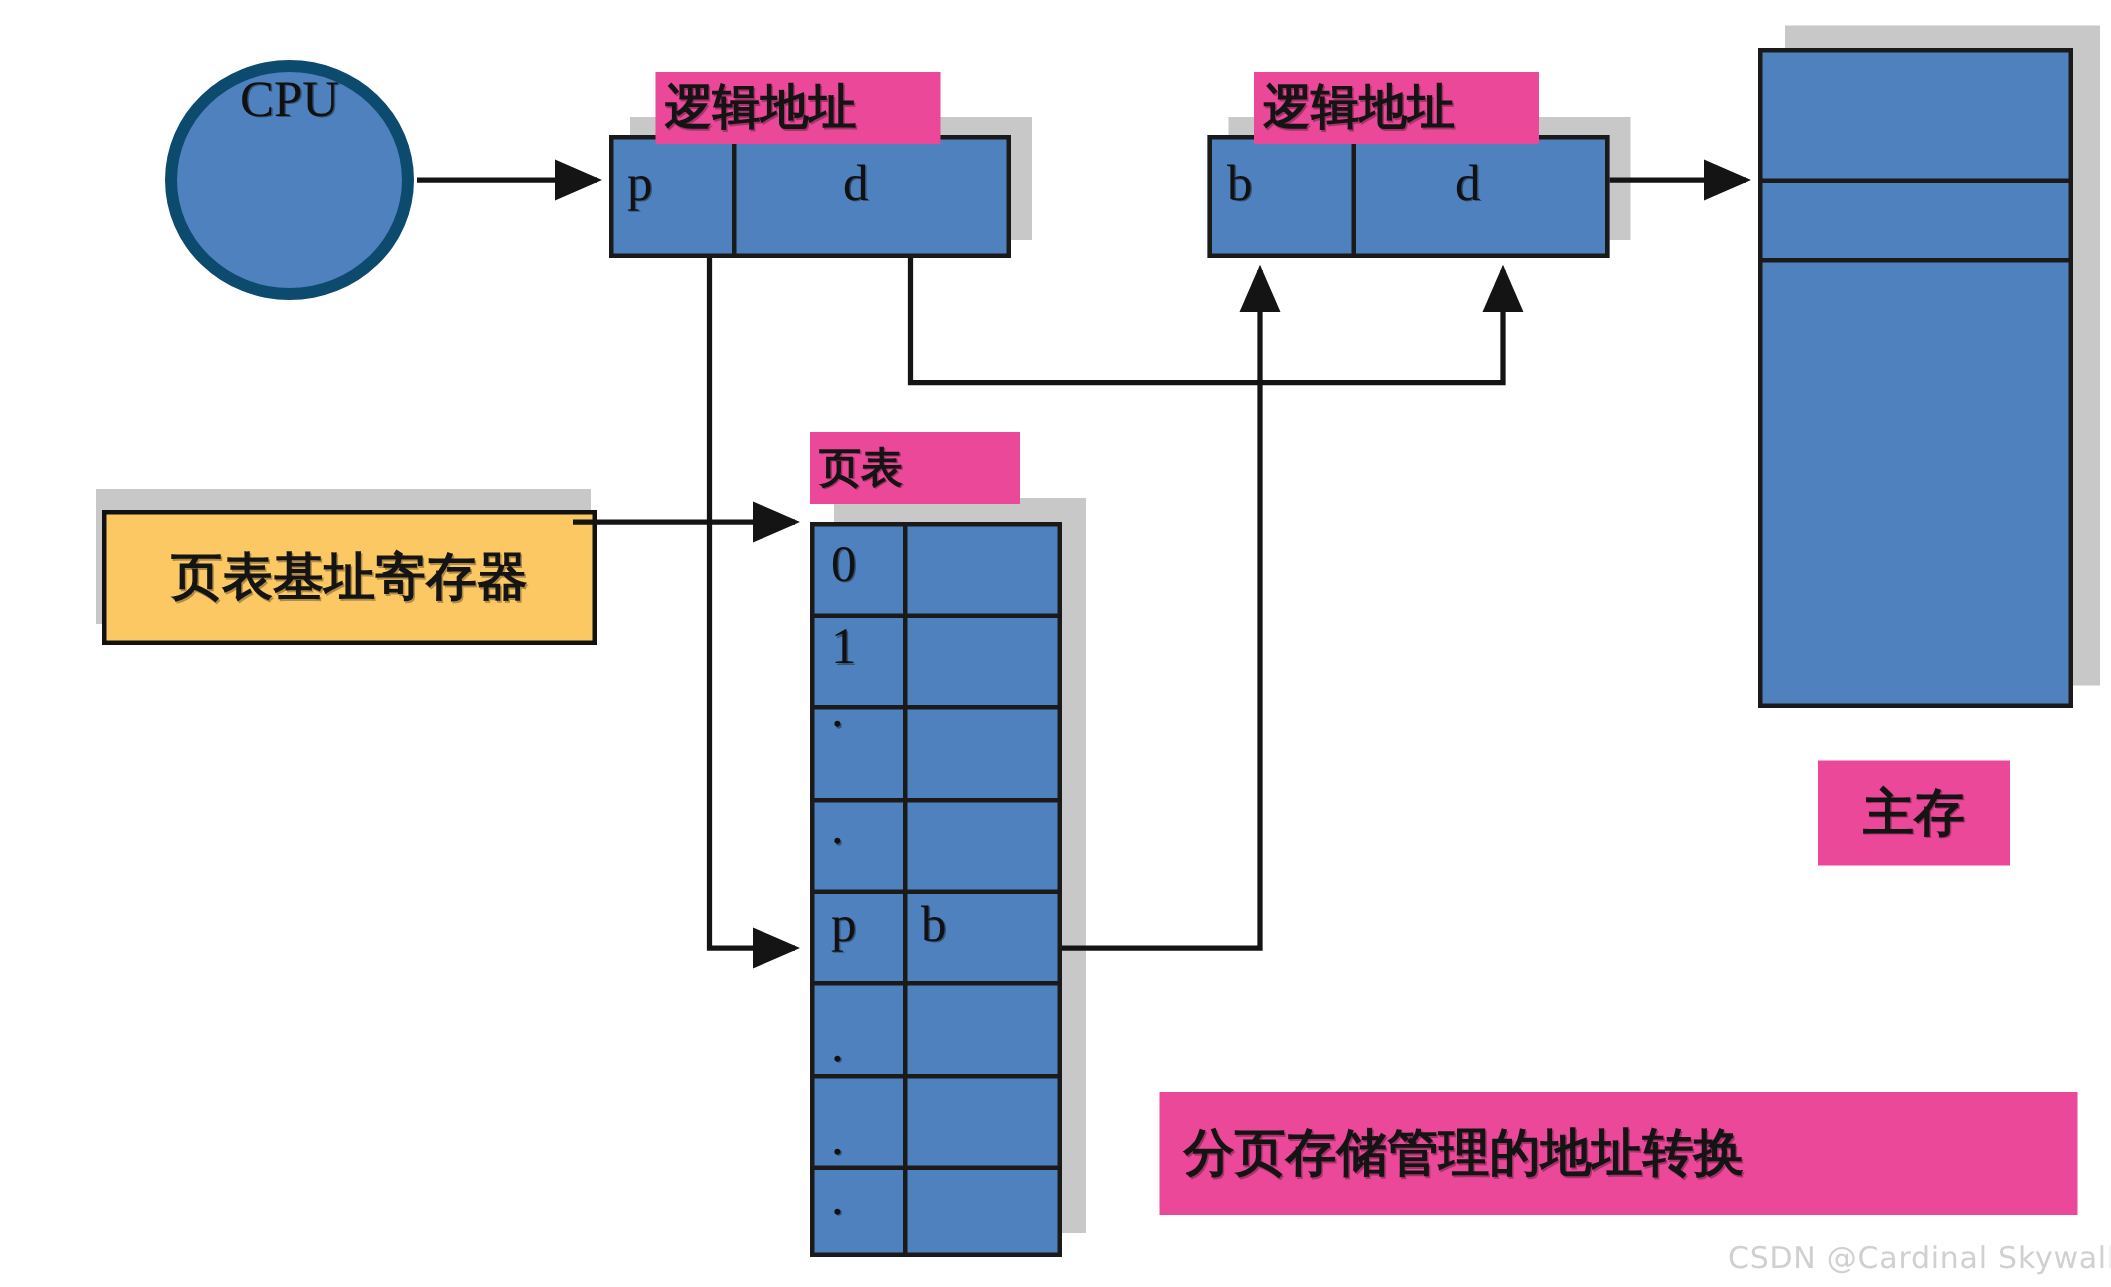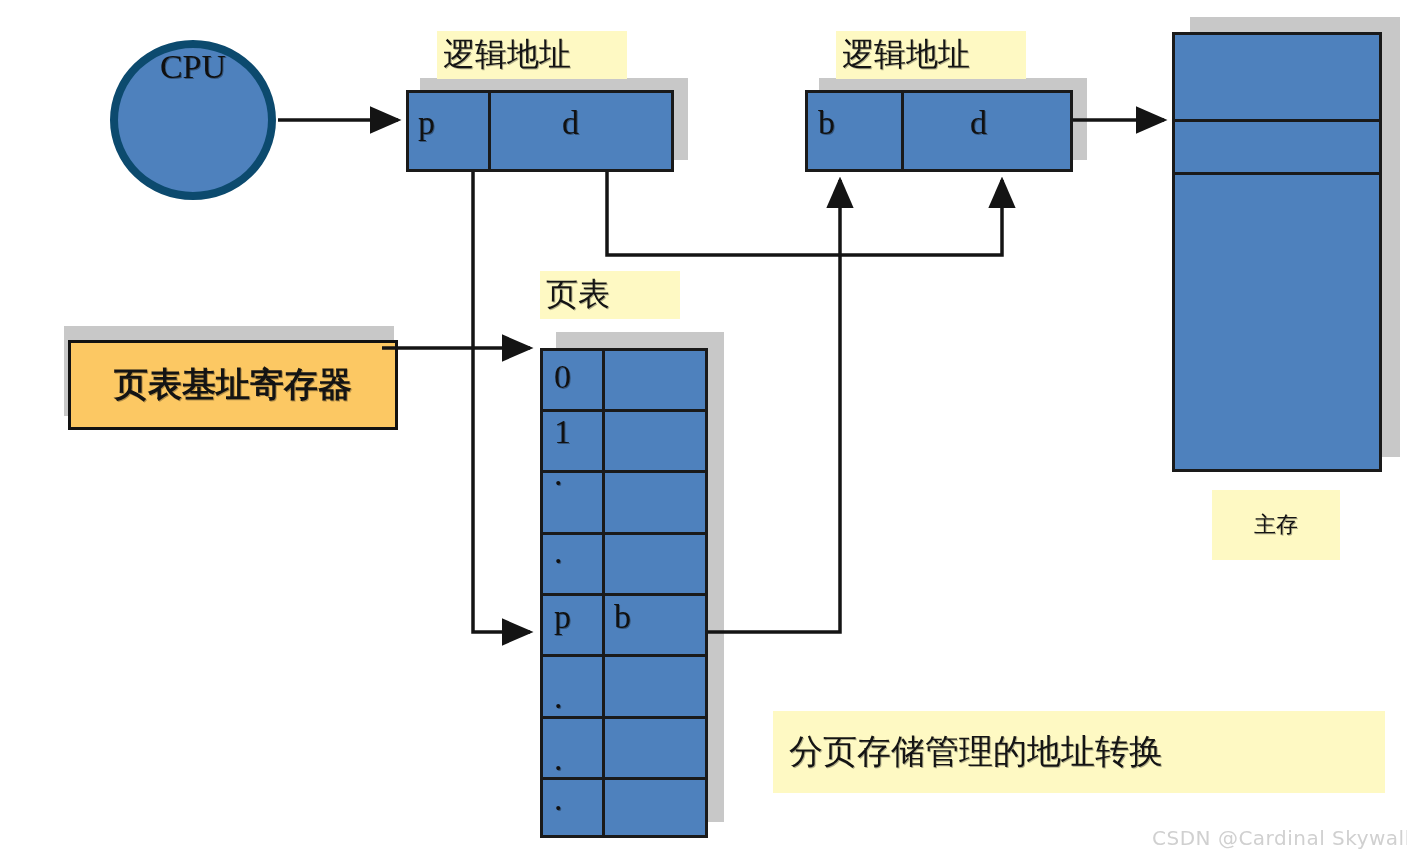--- a/index.html
+++ b/index.html
@@ -46,30 +46,31 @@
     z-index: 4;
   }
   .divider-h {
     position: absolute;
     background: #1a1a1a;
     height: 3px;
     z-index: 4;
   }
   .amber-label {
     position: absolute;
-    background: #fef9c3;
+    background: #ec4899;
     color: #141414;
     z-index: 6;
     display: flex;
     align-items: center;
     justify-content: flex-start;
     font-family: "DejaVu Sans", "Liberation Sans", sans-serif;
-    font-weight: 400;
+    font-weight: 700;
     white-space: nowrap;
     text-shadow: 1px 1px 0 rgba(0,0,0,0.30);
+    margin-top: 17px;
   }
   .amber-box {
     position: absolute;
     background: #fcc863;
     border: 3px solid #121212;
     box-sizing: border-box;
     color: #141414;
     z-index: 6;
     display: flex;
     align-items: center;
@@ -131,21 +132,21 @@
   <div class="divider-v" style="left:901px; top:90px; height:82px;"></div>
   <div class="cell-label" style="left:818px; top:104px; font-size:34px;">b</div>
   <div class="cell-label" style="left:970px; top:104px; font-size:34px;">d</div>
   <div class="amber-label" style="left:836px; top:31px; width:184px; height:48px; font-size:32px; padding-left:6px;">逻辑地址</div>
 
   <div class="shadow" style="left:64px; top:326px; width:330px; height:90px;"></div>
   <div class="amber-box" style="left:68px; top:340px; width:330px; height:90px; font-size:34px;">
     <span>页表基址寄存器</span>
   </div>
 
-  <div class="amber-label" style="left:540px; top:271px; width:134px; height:48px; font-size:32px; padding-left:6px;">页表</div>
+  <div class="amber-label" style="left:540px; top:271px; width:134px; height:48px; font-size:28px; padding-left:6px;">页表</div>
 
   <div class="shadow" style="left:556px; top:332px; width:168px; height:490px;"></div>
   <div class="blue-box" style="left:540px; top:348px; width:168px; height:490px;"></div>
   <div class="divider-v" style="left:602px; top:348px; height:490px;"></div>
 
   <div class="divider-h" style="left:540px; top:409px; width:168px;"></div>
   <div class="divider-h" style="left:540px; top:470px; width:168px;"></div>
   <div class="divider-h" style="left:540px; top:532px; width:168px;"></div>
   <div class="divider-h" style="left:540px; top:593px; width:168px;"></div>
   <div class="divider-h" style="left:540px; top:654px; width:168px;"></div>
@@ -160,21 +161,21 @@
   <div class="cell-label" style="left:554px; top:678px; font-size:34px;">.</div>
   <div class="cell-label" style="left:554px; top:740px; font-size:34px;">.</div>
   <div class="cell-label" style="left:554px; top:780px; font-size:34px;">.</div>
 
   <div class="cell-label" style="left:614px; top:598px; font-size:34px;">b</div>
 
   <div class="shadow" style="left:1190px; top:17px; width:210px; height:440px;"></div>
   <div class="blue-box" style="left:1172px; top:32px; width:210px; height:440px;"></div>
   <div class="divider-h" style="left:1172px; top:119px; width:210px;"></div>
   <div class="divider-h" style="left:1172px; top:172px; width:210px;"></div>
-  <div class="amber-label" style="left:1212px; top:490px; width:128px; height:70px; font-size:22px; justify-content:center;">主存</div>
+  <div class="amber-label" style="left:1212px; top:490px; width:128px; height:70px; font-size:34px; justify-content:center;">主存</div>
 
   <div class="amber-label" style="left:773px; top:711px; width:596px; height:82px; font-size:34px; padding-left:16px;">分页存储管理的地址转换</div>
 
   <svg class="wires" viewBox="0 0 1407 858" width="1407" height="858" xmlns="http://www.w3.org/2000/svg">
     <defs>
       <marker id="arrowhead" markerWidth="9" markerHeight="9" refX="8" refY="4.5" orient="auto" markerUnits="strokeWidth">
         <path d="M0,0.6 L9,4.5 L0,8.4 Z" fill="#141414"></path>
       </marker>
     </defs>
 

